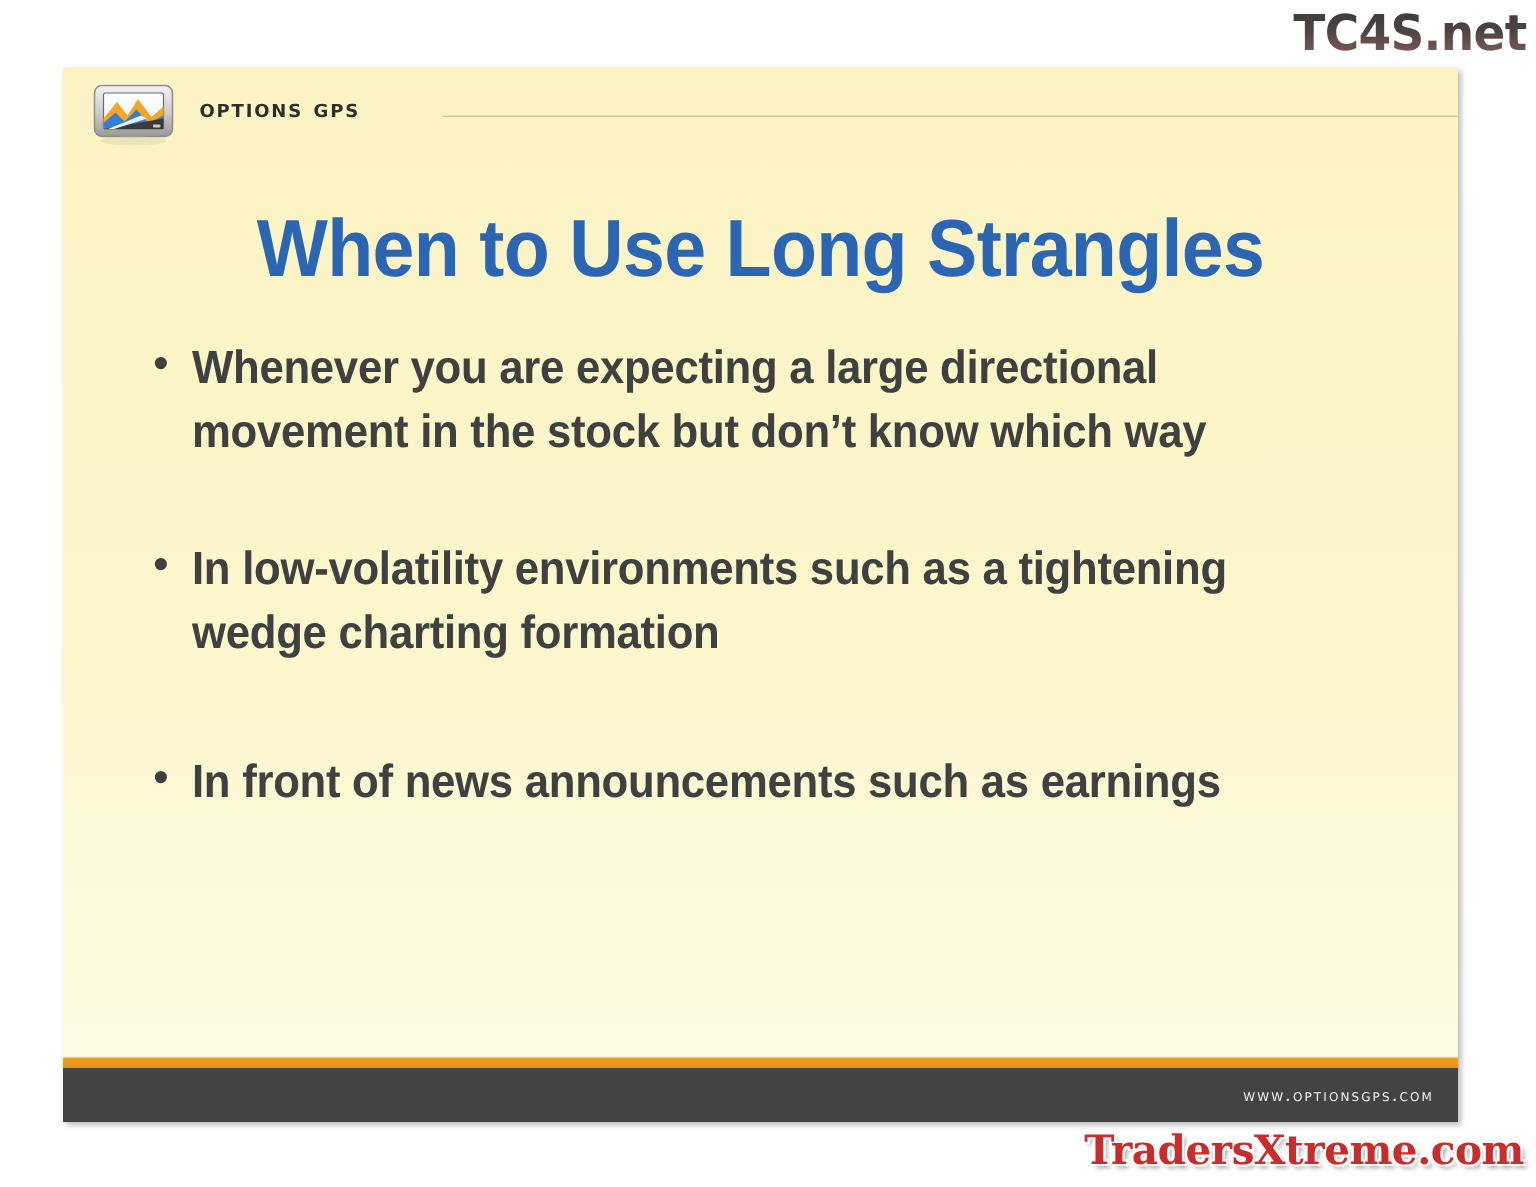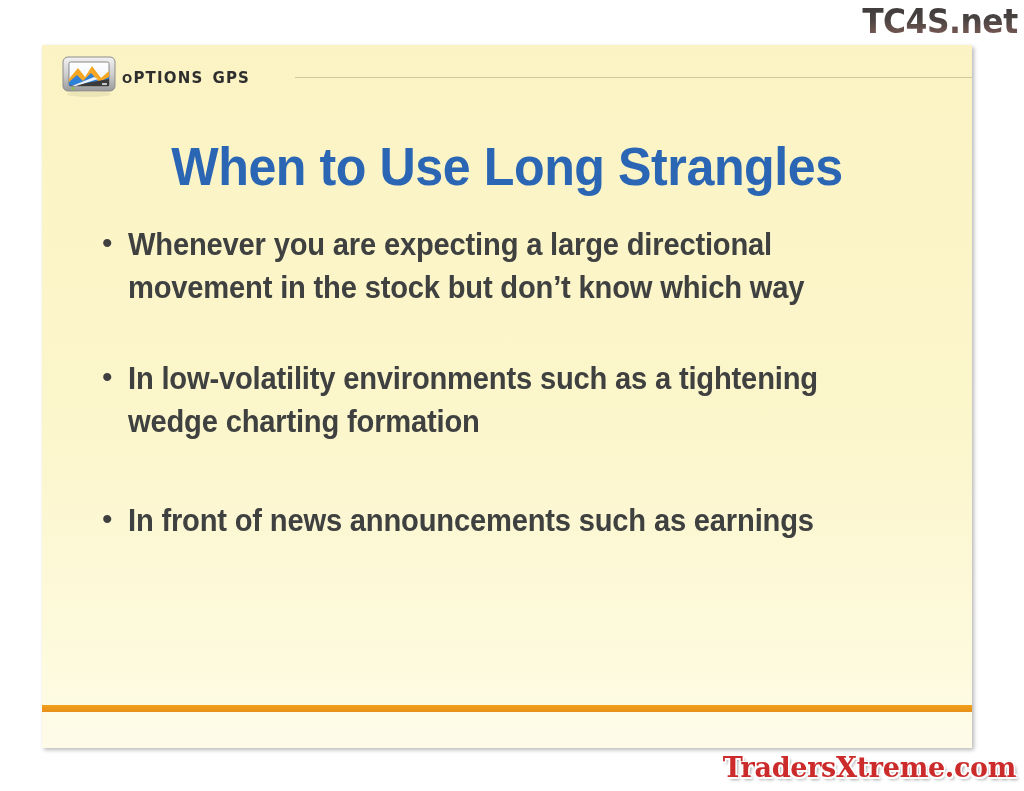--- a/index.html
+++ b/index.html
@@ -37,24 +37,24 @@
   }
   .logo-icon {
     position: absolute;
     left: 20px;
     top: 10px;
     width: 54px;
     height: 42px;
   }
   .brand-name {
     position: absolute;
-    left: 80px;
+    left: 91px;
     top: 18px;
     font-family: "DejaVu Sans", sans-serif;
-    font-size: 22px;
+    font-size: 17px;
     font-weight: bold;
     letter-spacing: 1.2px;
     color: #2e2e2e;
     font-variant: small-caps;
     text-transform: lowercase;
   }
   .brand-name::first-letter { font-size: 17px; }
   .header-rule {
     position: absolute;
     left: 253px;
@@ -247,16 +247,19 @@
       <span class="bullet-text">In low-volatility environments such as a tightening wedge charting formation</span>
     </div>
     <div class="bullet-item">
       <span class="bullet-marker">•</span>
       <span class="bullet-text">In front of news announcements such as earnings</span>
     </div>
   </div>
 
 
   <div class="footer-stripe"></div>
+  <div class="footer-bar">
+    <div class="footer-url">www.OptionsGPS.com</div>
+  </div>
 
 </div>
 
 <div class="wm-bottom-right">TradersXtreme.com</div>
 
 </body></html>

